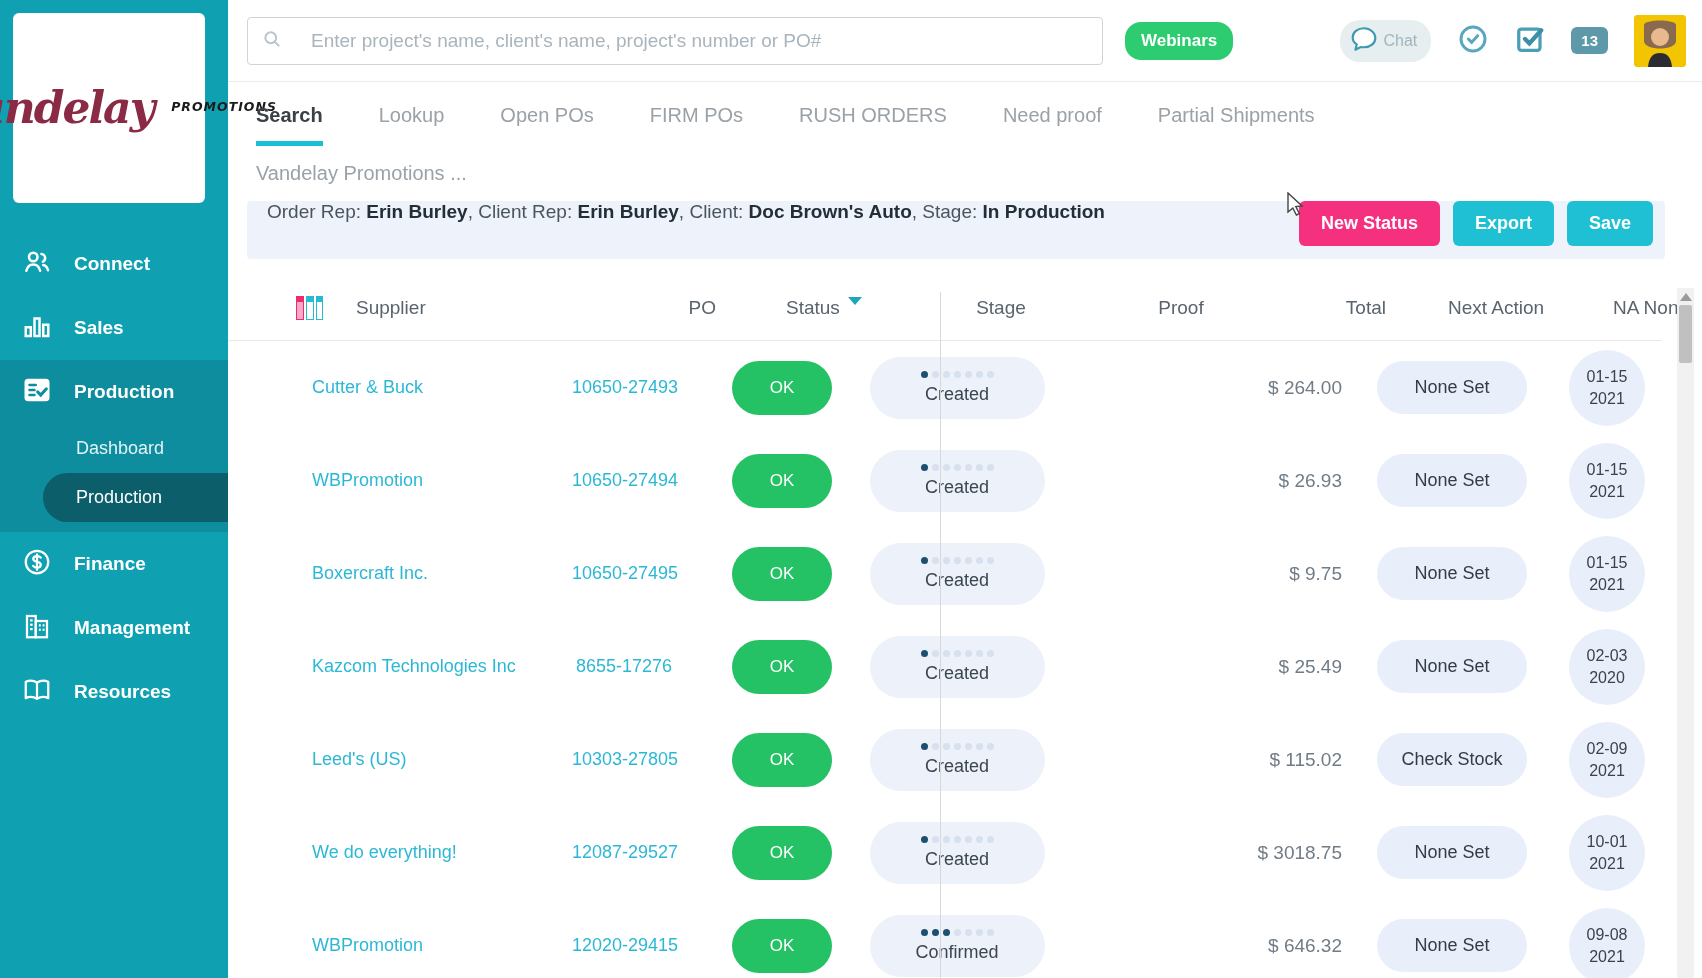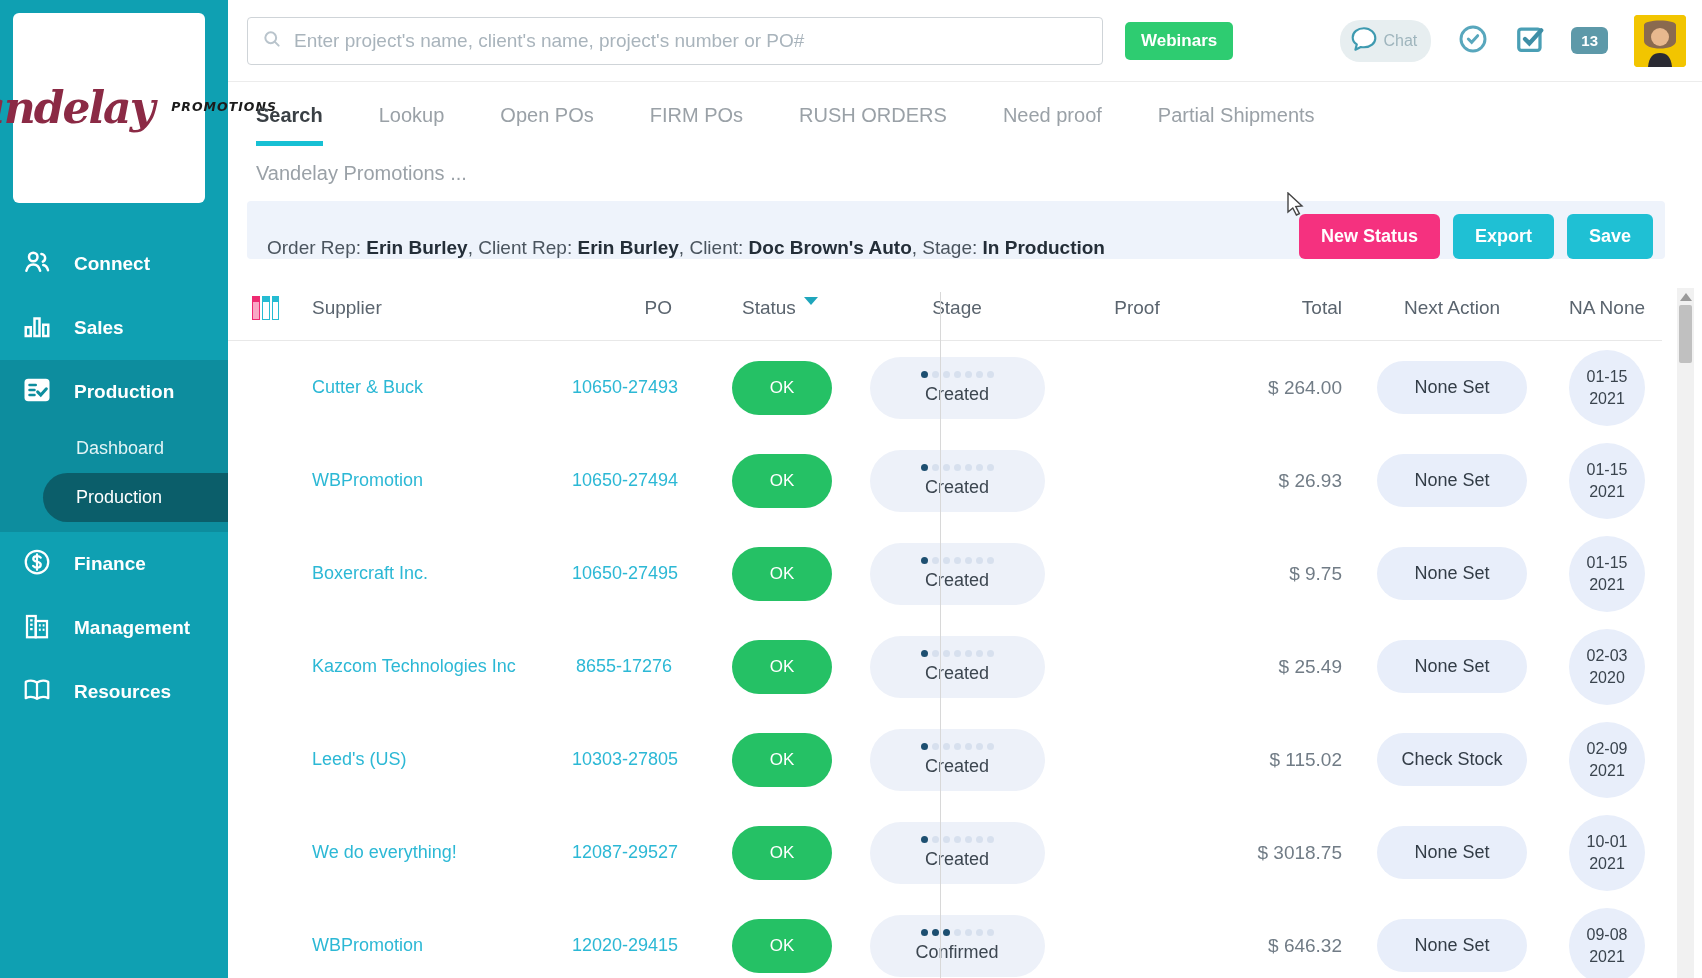--- a/index.html
+++ b/index.html
@@ -24,55 +24,55 @@
   .subitem { color:#E2F4F6; font-size:18px; font-weight:normal; padding:14px 0 14px 76px; cursor:pointer; }
   .subitem.active { background:#0B5E6A; color:#fff; margin-left:43px; padding-left:33px;
                     border-top-left-radius:28px; border-bottom-left-radius:28px; }
 
   
   .main { flex:1; position:relative; height:978px; }
 
   .topbar { height:82px; display:flex; align-items:center; border-bottom:1px solid #ececec;
             padding-left:19px; }
   .search-box { width:856px; height:48px; border:1px solid #cfd4d8; border-radius:4px;
-                display:flex; align-items:center; padding:0 14px; gap:12px; background:#fff; }
+                display:flex; align-items:center; padding:0 14px; gap:29px; background:#fff; }
   .search-box input { border:none; outline:none; flex:1; font-size:19px; color:#444;
                       font-family:"Liberation Sans", sans-serif; }
   .search-box input::placeholder { color:#a9b4bc; }
   .btn-webinars { margin-left:22px; background:#2ECC71; color:#fff; font-weight:bold;
-                  font-size:17px; border:none; border-radius:5px; padding:9px 16px; cursor:pointer;text-align:center; }
+                  font-size:17px; border:none; border-radius:16px; padding:9px 16px; cursor:pointer;text-align:center; }
   .top-icons { margin-left:auto; display:flex; align-items:center; gap:26px; padding-right:16px; }
   .chat-pill { display:flex; align-items:center; gap:6px; background:#E7EEF0; border-radius:20px;
                padding:6px 14px 6px 10px; cursor:pointer; }
   .chat-label { color:#9FB5BD; font-size:16px; }
   .count-badge { background:#5D99A9; color:#fff; font-weight:bold; font-size:15px;
                  border-radius:6px; padding:5px 10px; cursor:pointer; }
   .avatar { width:52px; height:52px; border-radius:4px; overflow:hidden; background:#F2C500; cursor:pointer; }
 
   .tabs { display:flex; padding:22px 0 0 28px; }
   .tab { font-size:20px; color:#9aa1a7; margin-right:56px; padding-bottom:14px; cursor:pointer; }
   .tab.active { color:#3a4045; font-weight:bold; border-bottom:5px solid #17C0D4; }
 
   .breadcrumb { margin:16px 0 0 28px; color:#9aa1a7; font-size:20px; }
 
   .filter-bar { margin:16px 0 0 19px; width:1418px; height:58px; background:#EEF3FB;
-                border-radius:4px; display:flex; align-items:flex-end; padding:0 12px 0 20px; }
+                border-radius:4px; display:flex; align-items:flex-start; padding:0 12px 0 20px; }
   .filter-text { font-size:19px; color:#4a545e; }
   .filter-text b { color:#242e38; }
   .filter-actions { margin-left:auto; display:flex; gap:13px; }
   .btn { border:none; border-radius:6px; color:#fff; font-weight:bold; font-size:18px;
          padding:12px 22px; cursor:pointer; font-family:"Liberation Sans", sans-serif; }
   .btn-pink { background:#F5317F; }
   .btn-cyan { background:#1FC0D4; }
 
   
   .grid { display:grid;
           grid-template-columns:24px 60px 260px 140px 140px 210px 150px 140px 200px 110px; }
   .thead { margin-top:16px; height:66px; align-items:center; border-bottom:1px solid #e8e8e8;
-           width:1434px; color:#5a646e; font-size:19px; }
+           width:1434px; color:#5a646e; font-size:19px;padding-left:44px; }
   .th { white-space:nowrap; }
   .th-po, .td-po { text-align:right; padding-right:40px; }
   .th-status { padding-left:30px; display:flex; align-items:flex-start; gap:8px; }
   .th-center, .td-center { text-align:center; }
   .th-total, .td-total { text-align:right; padding-right:10px; }
   .sort-arrow { width:0; height:0; border-left:7px solid transparent; border-right:7px solid transparent;
                 border-top:8px solid #1FA6BC; display:inline-block; }
 
   .col-icon { width:27px; height:24px; display:flex; gap:2px; cursor:pointer; }
   .col-icon .c1 { width:9px; height:100%; background:#F9A8C6; border:1.5px solid #EE2A71;

